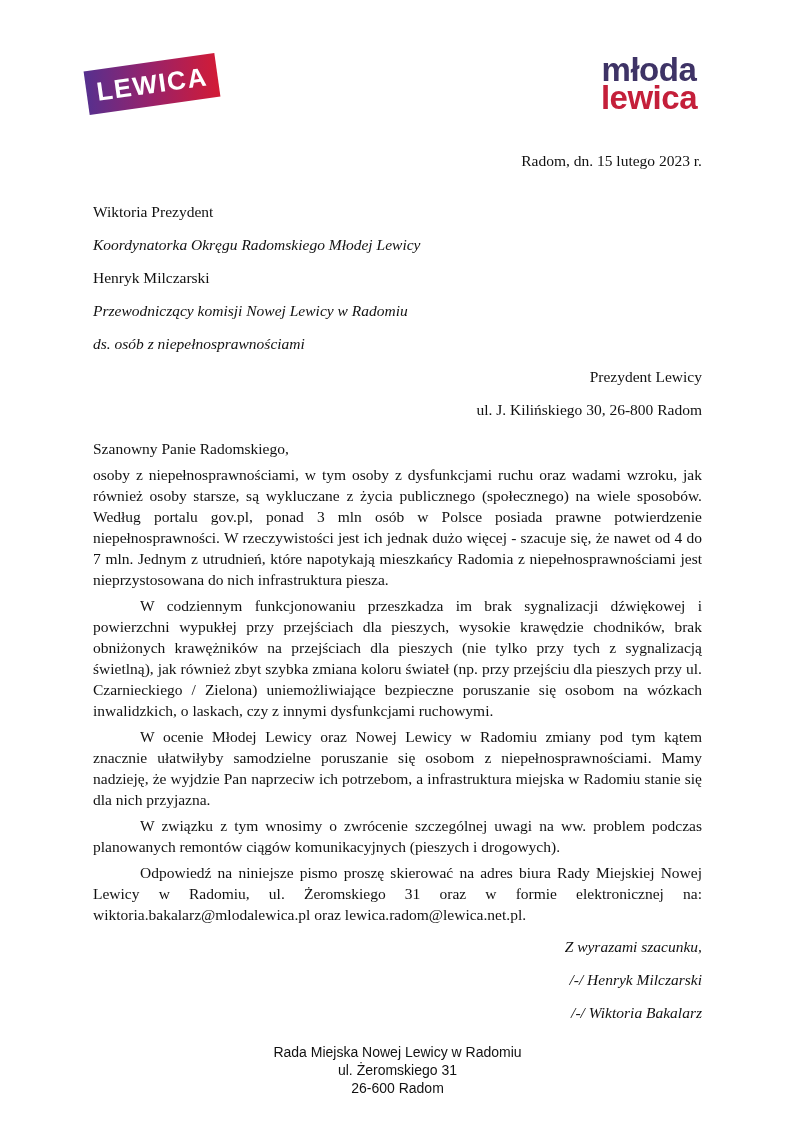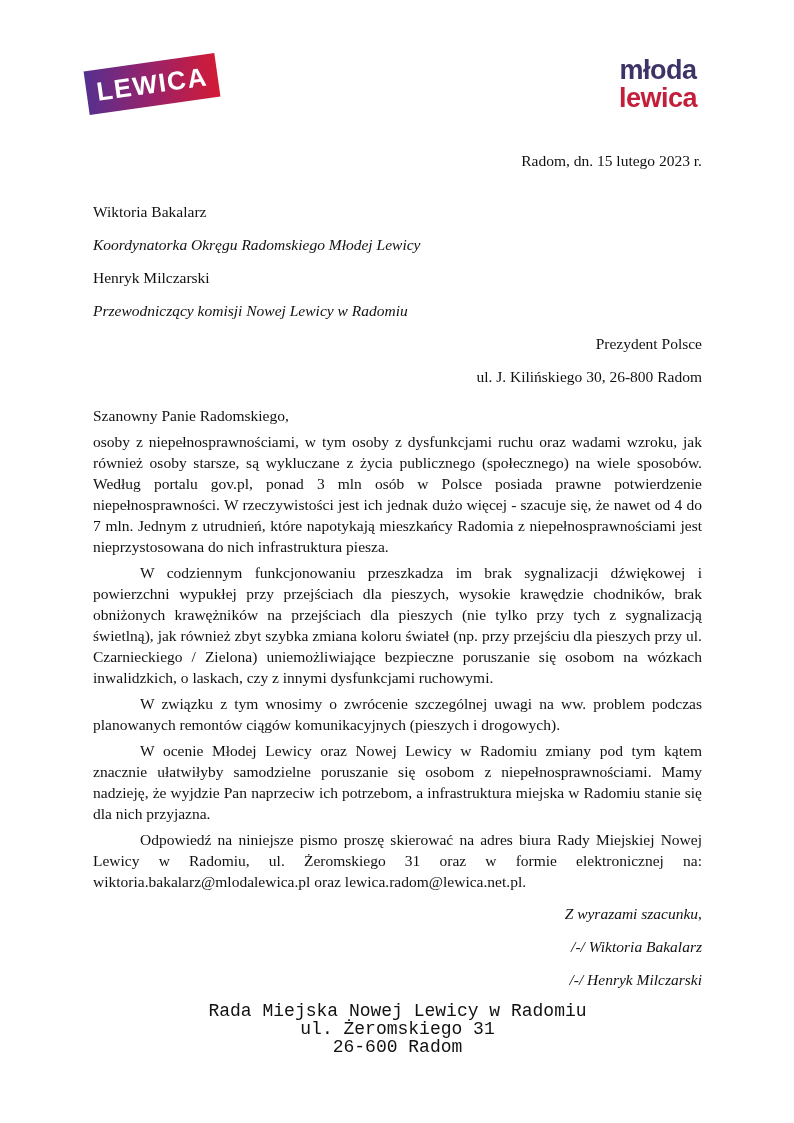--- a/index.html
+++ b/index.html
@@ -31,21 +31,21 @@
   }
   .lewica-banner span{
     font-family:"Liberation Sans","DejaVu Sans",sans-serif;
     font-weight:800;font-size:26px;letter-spacing:1.5px;
     color:#ffffff;line-height:1;
   }
   .mloda-logo{
     position:absolute;right:97px;top:56px;
     text-align:center;
     font-family:"Liberation Sans","DejaVu Sans",sans-serif;
-    font-weight:800;font-size:27px;line-height:28px;letter-spacing:-0.5px;
+    font-weight:800;font-size:33px;line-height:28px;letter-spacing:-0.5px;
   }
   .mloda-logo .l1{color:var(--mloda_navy);}
   .mloda-logo .l2{color:var(--lewica_red);}
   
   .content{
     padding:150px 92px 0 93px;
     font-size:15.5px;
   }
   .date-line{
     text-align:right;line-height:21px;margin-bottom:24px;
@@ -58,66 +58,67 @@
   .body-par{
     text-align:justify;
     line-height:21px;
     margin-top:5px;margin-bottom:5px;
   }
   .body-par.indent{text-indent:47px;}
   .closing-block{text-align:right;font-style:italic;}
   .closing-block div{line-height:33px;}
   .footer-block{
     text-align:center;
-    font-family:Liberation Mono, monospace;
-    font-size:18px;line-height:18px;
-    margin-top:6px;
+    font-family:Liberation Sans, sans-serif;
+    font-size:14px;line-height:18px;
+    margin-top:14px;
   }
 </style>
 </head>
 <body>
 
 <div class="page">
 
   <div class="lewica-banner">
     <span>LEWICA</span>
   </div>
   <div class="mloda-logo">
     <div class="l1">młoda</div>
     <div class="l2">lewica</div>
   </div>
 
   <div class="content">
 
     <div class="date-line">Radom, dn. 15 lutego 2023 r.</div>
 
     <div class="sender-block">
-      <div>Wiktoria Bakalarz</div>
+      <div>Wiktoria Prezydent</div>
       <div class="italic">Koordynatorka Okręgu Radomskiego Młodej Lewicy</div>
       <div>Henryk Milczarski</div>
       <div class="italic">Przewodniczący komisji Nowej Lewicy w Radomiu</div>
+      <div class="italic">ds. osób z niepełnosprawnościami</div>
     </div>
 
     <div class="recipient-block">
-      <div>Prezydent Polsce</div>
+      <div>Prezydent Lewicy</div>
       <div>ul. J. Kilińskiego 30, 26-800 Radom</div>
     </div>
 
     <div class="salutation">Szanowny Panie Radomskiego,</div>
 
     <p class="body-par">osoby z niepełnosprawnościami, w tym osoby z dysfunkcjami ruchu oraz wadami wzroku, jak również osoby starsze, są wykluczane z życia publicznego (społecznego) na wiele sposobów. Według portalu gov.pl, ponad 3 mln osób w Polsce posiada prawne potwierdzenie niepełnosprawności. W rzeczywistości jest ich jednak dużo więcej - szacuje się, że nawet od 4 do 7 mln. Jednym z utrudnień, które napotykają mieszkańcy Radomia z niepełnosprawnościami jest nieprzystosowana do nich infrastruktura piesza.</p>
     <p class="body-par indent">W codziennym funkcjonowaniu przeszkadza im brak sygnalizacji dźwiękowej i powierzchni wypukłej przy przejściach dla pieszych, wysokie krawędzie chodników, brak obniżonych krawężników na przejściach dla pieszych (nie tylko przy tych z sygnalizacją świetlną), jak również zbyt szybka zmiana koloru świateł (np. przy przejściu dla pieszych przy ul. Czarnieckiego / Zielona) uniemożliwiające bezpieczne poruszanie się osobom na wózkach inwalidzkich, o laskach, czy z innymi dysfunkcjami ruchowymi.</p>
+    <p class="body-par indent">W ocenie Młodej Lewicy oraz Nowej Lewicy w Radomiu zmiany pod tym kątem znacznie ułatwiłyby samodzielne poruszanie się osobom z niepełnosprawnościami. Mamy nadzieję, że wyjdzie Pan naprzeciw ich potrzebom, a infrastruktura miejska w Radomiu stanie się dla nich przyjazna.</p>
     <p class="body-par indent">W związku z tym wnosimy o zwrócenie szczególnej uwagi na ww. problem podczas planowanych remontów ciągów komunikacyjnych (pieszych i drogowych).</p>
-    <p class="body-par indent">W ocenie Młodej Lewicy oraz Nowej Lewicy w Radomiu zmiany pod tym kątem znacznie ułatwiłyby samodzielne poruszanie się osobom z niepełnosprawnościami. Mamy nadzieję, że wyjdzie Pan naprzeciw ich potrzebom, a infrastruktura miejska w Radomiu stanie się dla nich przyjazna.</p>
     <p class="body-par indent">Odpowiedź na niniejsze pismo proszę skierować na adres biura Rady Miejskiej Nowej Lewicy w Radomiu, ul. Żeromskiego 31 oraz w formie elektronicznej na: wiktoria.bakalarz@mlodalewica.pl oraz lewica.radom@lewica.net.pl.</p>
 
     <div class="closing-block">
       <div>Z wyrazami szacunku,</div>
+      <div>/-/ Henryk Milczarski</div>
       <div>/-/ Wiktoria Bakalarz</div>
-      <div>/-/ Henryk Milczarski</div>
     </div>
 
     <div class="footer-block">
       <div>Rada Miejska Nowej Lewicy w Radomiu</div>
       <div>ul. Żeromskiego 31</div>
       <div>26-600 Radom</div>
     </div>
 
   </div>
 </div>

